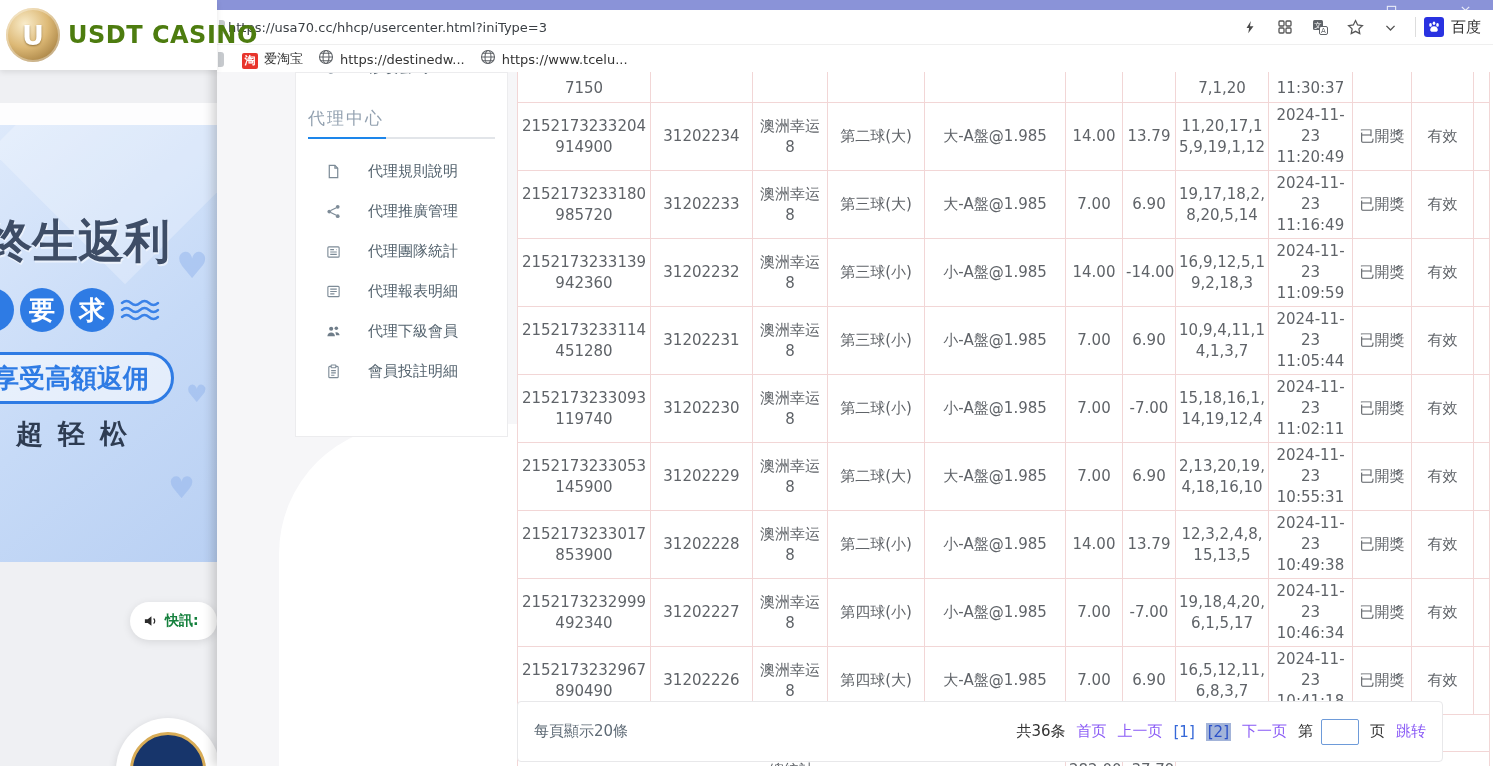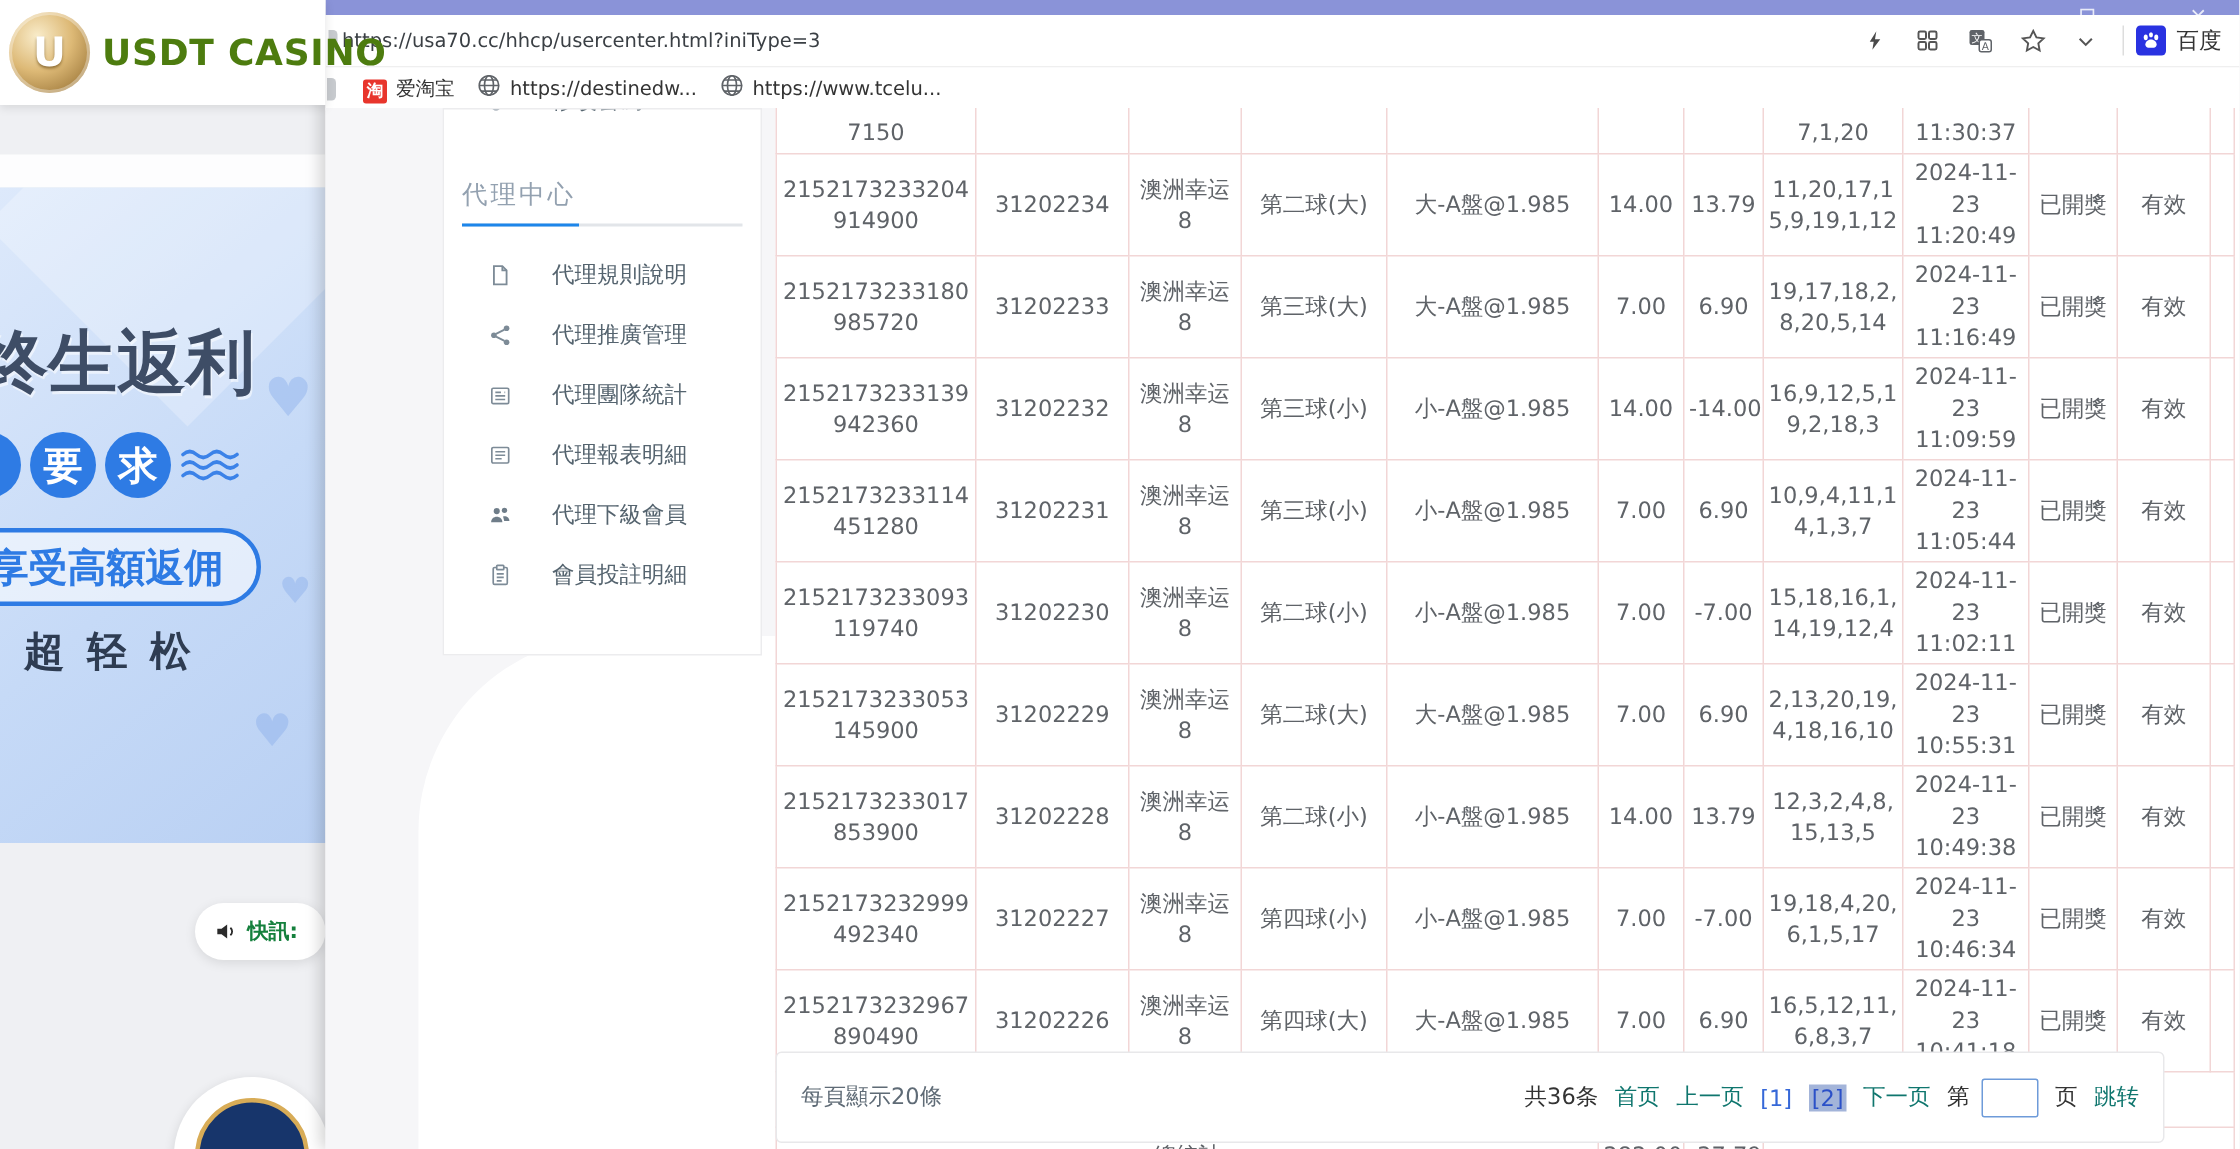--- a/index.html
+++ b/index.html
@@ -41,40 +41,40 @@
   .bookmarks{height:28px;background:#fff;display:flex;align-items:center;border-bottom:1px solid #e7e7e9;padding-left:1px;}
   .bm{display:inline-flex;align-items:center;margin-left:15px;gap:6px;cursor:pointer;}
   .bmlabel{font-size:13px;color:#333;white-space:nowrap;}
   .tao{width:16px;height:16px;background:#e8352c;color:#fff;font-size:11px;display:inline-flex;align-items:center;justify-content:center;border-radius:2px;font-weight:700;}
   .page{position:absolute;top:72px;left:0;right:0;bottom:0;background:#f6f6f8;overflow:hidden;}
   .blob{position:absolute;left:62px;top:352px;width:240px;height:345px;background:#fff;border-radius:130px 0 0 0;}
   
   .sidebar{position:absolute;left:78px;top:0;width:213px;height:365px;background:#fff;border:1px solid #ececee;box-sizing:border-box;overflow:hidden;}
   .partial-wrap{height:11px;overflow:hidden;}
   .partial-wrap .sbitem{margin-top:-26px;}
-  .sb-title{margin:34px 0 0 12px;font-size:17px;color:#93a1b0;letter-spacing:2px;line-height:24px;}
+  .sb-title{margin:22px 0 0 12px;font-size:17px;color:#93a1b0;letter-spacing:2px;line-height:24px;}
   .sb-underline{margin:7px 12px 0 12px;height:2px;background:#e2e5e9;position:relative;}
   .sb-underline i{position:absolute;left:0;top:0;height:2px;width:78px;background:#1d86ea;}
   .sb-items{margin-top:12px;}
   .sbitem{height:40px;display:flex;align-items:center;padding-left:30px;gap:27px;font-size:15px;color:#55646f;cursor:pointer;}
   .sbicon{display:inline-flex;width:15px;height:15px;align-items:center;justify-content:center;flex:0 0 auto;}
   
   .table-wrap{position:absolute;left:300px;top:0;width:976px;background:#fff;}
   table.bets{border-collapse:collapse;table-layout:fixed;width:972px;background:#fff;}
   table.bets td{border:1px solid #f2d6d6;text-align:center;vertical-align:middle;color:#5f6368;font-size:15px;line-height:21px;padding:2px 3px;overflow:hidden;}
   table.bets td:first-child,table.bets td:nth-child(8){word-break:break-all;}
   tr.trow td{height:56px;}
   tr.partial td{height:25px;vertical-align:bottom;padding-bottom:3px;border-top:none;}
   tr.srow td{height:32px;}
   
   .pager{position:absolute;left:300px;top:629px;width:926px;height:61px;background:#fff;border:1px solid #e8e8ea;border-radius:4px;display:flex;align-items:center;justify-content:space-between;box-sizing:border-box;padding:0 16px;}
   .psize{color:#5f6b76;font-size:15px;}
   .pright{display:flex;align-items:center;}
   .ptotal{color:#333;font-size:15px;}
-  .plink{color:#0f766e;font-size:15px;margin-left:11px;text-decoration:none;cursor:pointer;white-space:nowrap;}
+  .plink{color:#8b5cf6;font-size:15px;margin-left:11px;text-decoration:none;cursor:pointer;white-space:nowrap;}
   .pglink{color:#3668d8;font-size:15px;margin-left:11px;cursor:pointer;}
   .pglink.current{background:#a3b4d9;color:#2b50c8;padding:0 2px;}
   .pdark{color:#333;font-size:15px;margin-left:11px;}
   #jump-input{width:32px;height:22px;border:1px solid #6e9bd9;border-radius:2px;margin-left:8px;outline:none;}
 </style>
 </head>
 <body>
 
 <div class="underlay">
   <div class="site-header">

